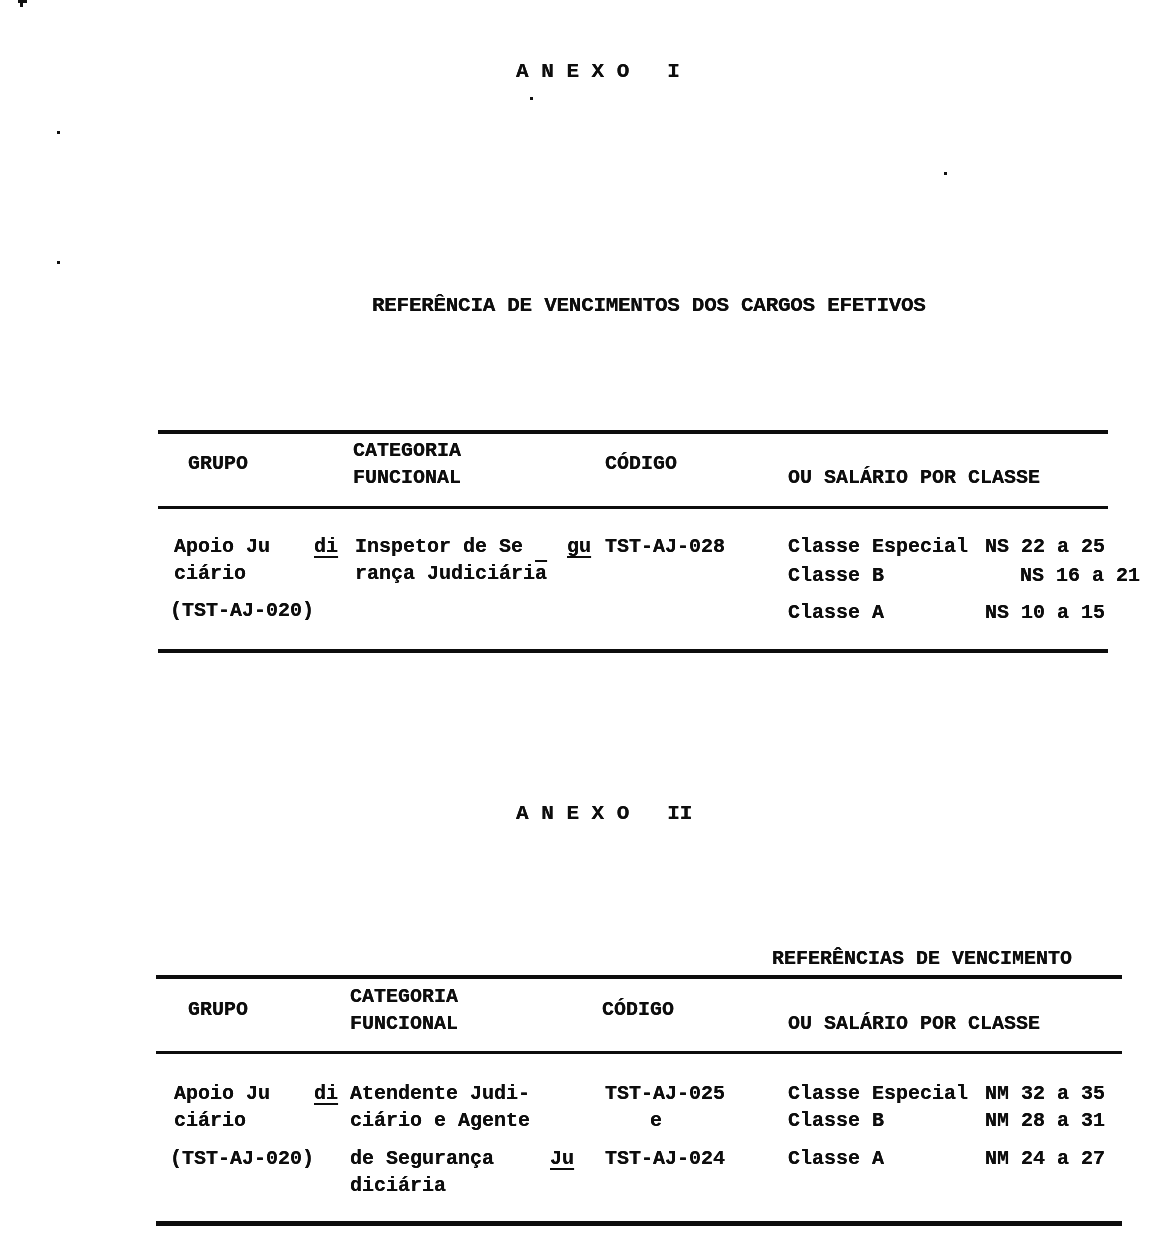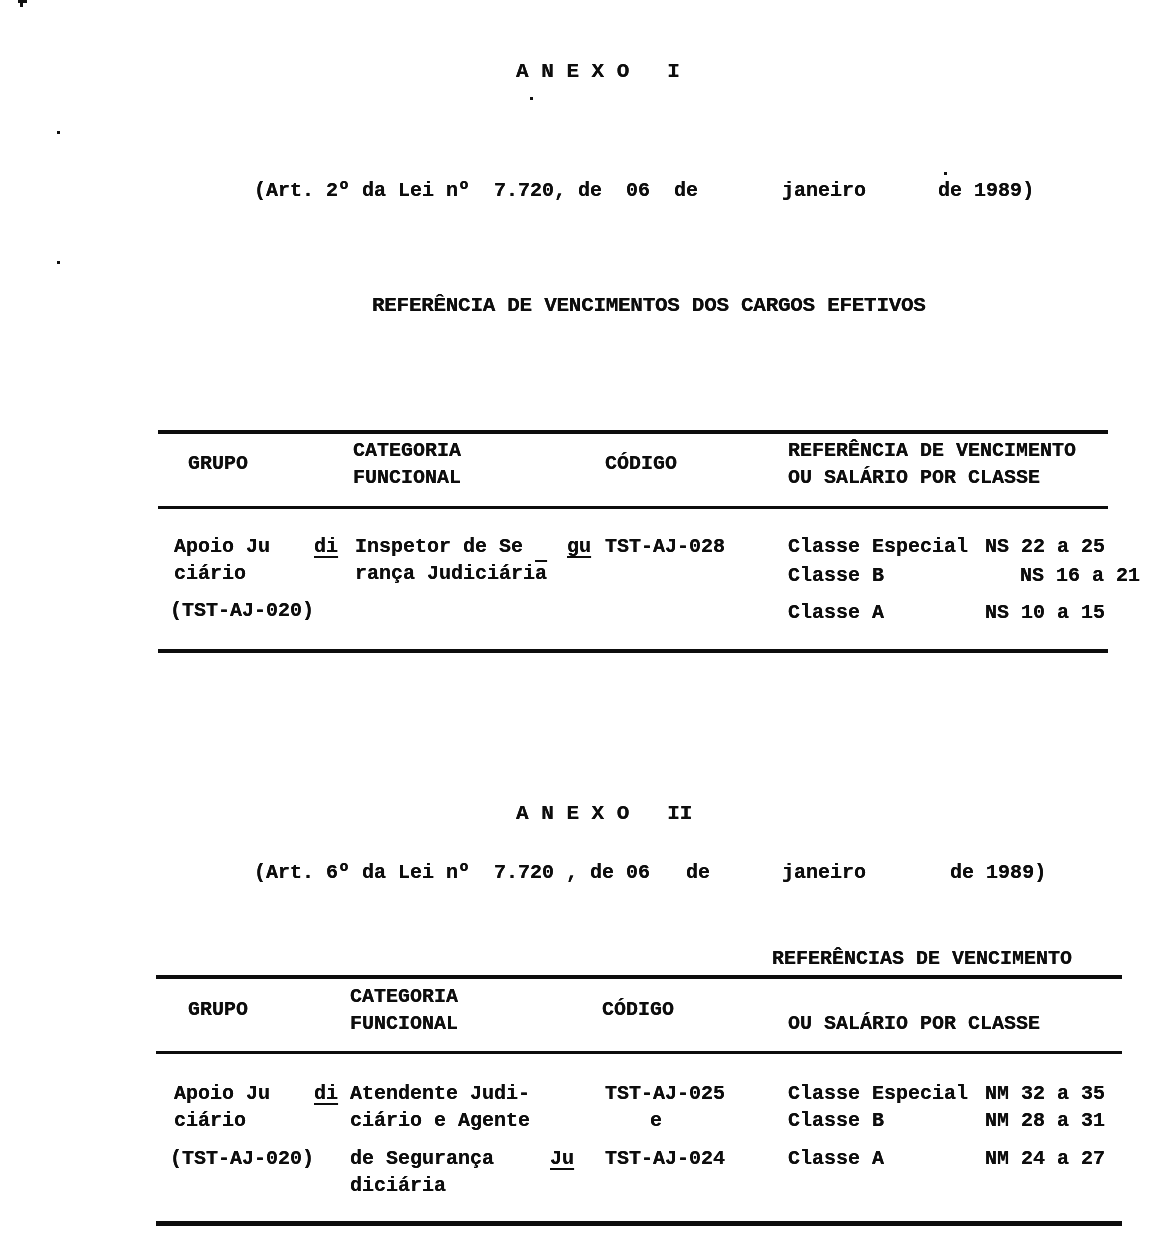--- a/index.html
+++ b/index.html
@@ -33,52 +33,49 @@
 <div class="page">
 
   <div class="speck" style="left:18px;top:0;width:9px;height:3px;"></div>
   <div class="speck" style="left:20px;top:3px;width:3px;height:4px;"></div>
   <div class="speck" style="left:530px;top:97px;width:3px;height:3px;"></div>
   <div class="speck" style="left:57px;top:131px;width:3px;height:3px;"></div>
   <div class="speck" style="left:57px;top:261px;width:3px;height:3px;"></div>
   <div class="speck" style="left:944px;top:172px;width:3px;height:3px;"></div>
 
   <div class="t title" style="left:516px;top:60px;">A N E X O   I</div>
-  <div class="t sub" style="left:254px;top:180px;">(Art. 2º da Lei nº  7.720, de  06  de       janeiro      de 1989)</div>
   <div class="t heading" style="left:372px;top:294px;">REFERÊNCIA DE VENCIMENTOS DOS CARGOS EFETIVOS</div>
 
   <div class="rule" style="left:158px;top:430px;width:950px;height:4px;"></div>
   <div class="rule" style="left:158px;top:506px;width:950px;height:3px;"></div>
   <div class="rule" style="left:158px;top:649px;width:950px;height:4px;"></div>
 
   <div class="t" style="left:188px;top:453px;">GRUPO</div>
   <div class="t" style="left:353px;top:440px;">CATEGORIA</div>
   <div class="t" style="left:353px;top:467px;">FUNCIONAL</div>
   <div class="t" style="left:605px;top:453px;">CÓDIGO</div>
-  <div class="t" style="left:788px;top:440px;">REFERÊNCIA DE VENCIMENTO</div>
   <div class="t" style="left:788px;top:467px;">OU SALÁRIO POR CLASSE</div>
 
   <div class="t" style="left:174px;top:536px;"><span>Apoio Ju</span><span class="u">di</span></div>
   <div class="t" style="left:174px;top:563px;">ciário</div>
   <div class="t" style="left:170px;top:600px;">(TST-AJ-020)</div>
 
   <div class="t" style="left:355px;top:536px;"><span>Inspetor de Se</span><span class="u">gu</span></div>
   <div class="t" style="left:355px;top:563px;"><span>rança Judiciári</span><span class="o">a</span></div>
 
   <div class="t" style="left:605px;top:536px;">TST-AJ-028</div>
 
   <div class="t" style="left:788px;top:536px;">Classe Especial</div>
   <div class="t" style="left:985px;top:536px;">NS 22 a 25</div>
   <div class="t" style="left:788px;top:565px;">Classe B</div>
   <div class="t" style="left:1020px;top:565px;text-align:center;">NS 16 a 21</div>
   <div class="t" style="left:788px;top:602px;">Classe A</div>
   <div class="t" style="left:985px;top:602px;">NS 10 a 15</div>
 
   <div class="t title" style="left:516px;top:802px;">A N E X O   II</div>
-  <div class="t sub" style="left:254px;top:862px;">(Art. 6º da Lei nº  7.720 , de 06   de      janeiro       de 1989)</div>
 
   <div class="rule" style="left:156px;top:975px;width:966px;height:4px;"></div>
   <div class="rule" style="left:156px;top:1051px;width:966px;height:3px;"></div>
   <div class="rule" style="left:156px;top:1221px;width:966px;height:5px;"></div>
 
   <div class="t" style="left:188px;top:999px;">GRUPO</div>
   <div class="t" style="left:350px;top:986px;">CATEGORIA</div>
   <div class="t" style="left:350px;top:1013px;">FUNCIONAL</div>
   <div class="t" style="left:602px;top:999px;">CÓDIGO</div>
   <div class="t" style="left:772px;top:948px;">REFERÊNCIAS DE VENCIMENTO</div>

